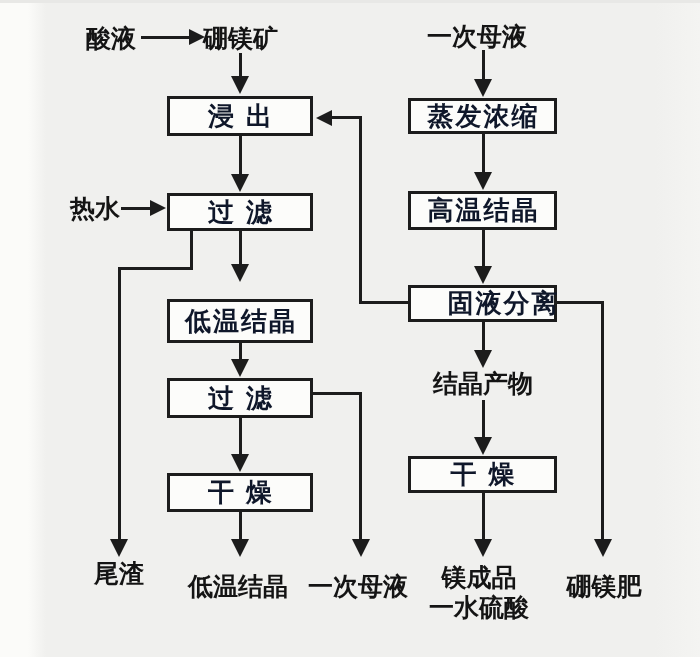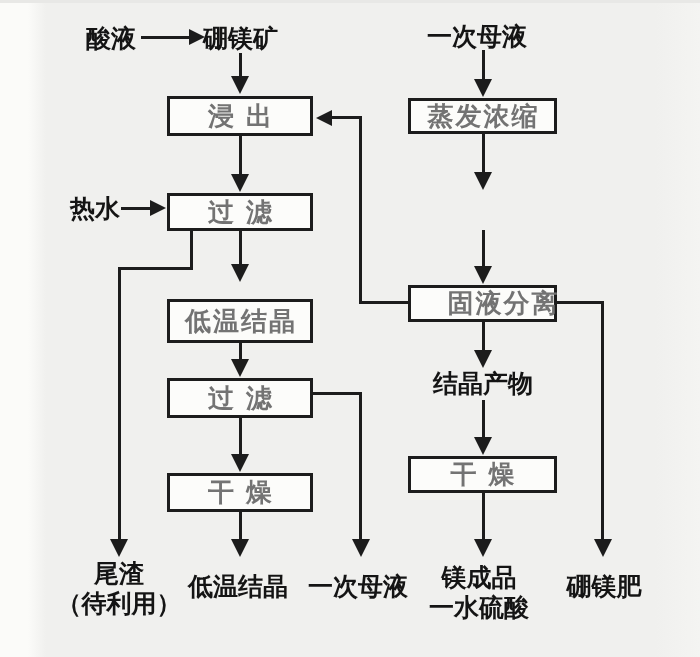--- a/index.html
+++ b/index.html
@@ -13,21 +13,21 @@
     margin:3px auto;
     background: linear-gradient(90deg, #fbfbf9 0px, #fbfbf9 28px, #f0f0ee 46px, #f0f0ee 655px, #f4f4f2 700px);
     overflow:hidden;
     color:#141414;
   }
   .box {
     position:absolute;
     background:#fcfcfa;
     border:3px solid #1c1c1c;
     display:flex; align-items:center; justify-content:center;
-    font-size:26px; font-weight:600; color:#737373;
+    font-size:26px; font-weight:600; color:#0f172a;
     box-sizing:border-box;
     white-space:nowrap;
   }
   .box .sp2 { letter-spacing:12px; padding-left:12px; }
   .box .sp4 { letter-spacing:2px;  padding-left:2px; }
   .lbl {
     position:absolute;
     font-size:25px; font-weight:600; color:#141414;
     white-space:nowrap; line-height:1.15;
   }
@@ -145,34 +145,36 @@
   <div class="arr-left" style="left:316px; top:107px;"></div>
 
   <div class="hline" style="left:557px; top:298px; width:47px;"></div>
   <div class="vline" style="left:601px; top:298px; height:238px;"></div>
   <div class="arr-down" style="left:594px; top:536px;"></div>
 
   <div class="box" style="left:408px; top:95px;  width:149px; height:36px;">
     <span class="sp4">蒸发浓缩</span>
   </div>
 
+  <div class="box" style="left:408px; top:188px; width:149px; height:39px;">
+    <span class="sp4">高温结晶</span>
+  </div>
 
   <div class="box" style="left:408px; top:282px; width:149px; height:37px;padding-left:40px;">
     <span class="sp4">固液分离</span>
   </div>
 
   <div class="blabel" style="left:483px; top:366px;">结晶产物</div>
 
   <div class="box" style="left:408px; top:453px; width:149px; height:37px;">
     <span class="sp2">干燥</span>
   </div>
 
   <div class="blabel" style="left:119px; top:556px;">
     <div>尾渣</div>
-    <div>（待利用）</div>
   </div>
 
   <div class="blabel" style="left:238px; top:569px;">低温结晶</div>
 
   <div class="blabel" style="left:358px; top:569px;">一次母液</div>
 
   <div class="blabel" style="left:479px; top:560px;">
     <div>镁成品</div>
     <div>一水硫酸</div>
   </div>

